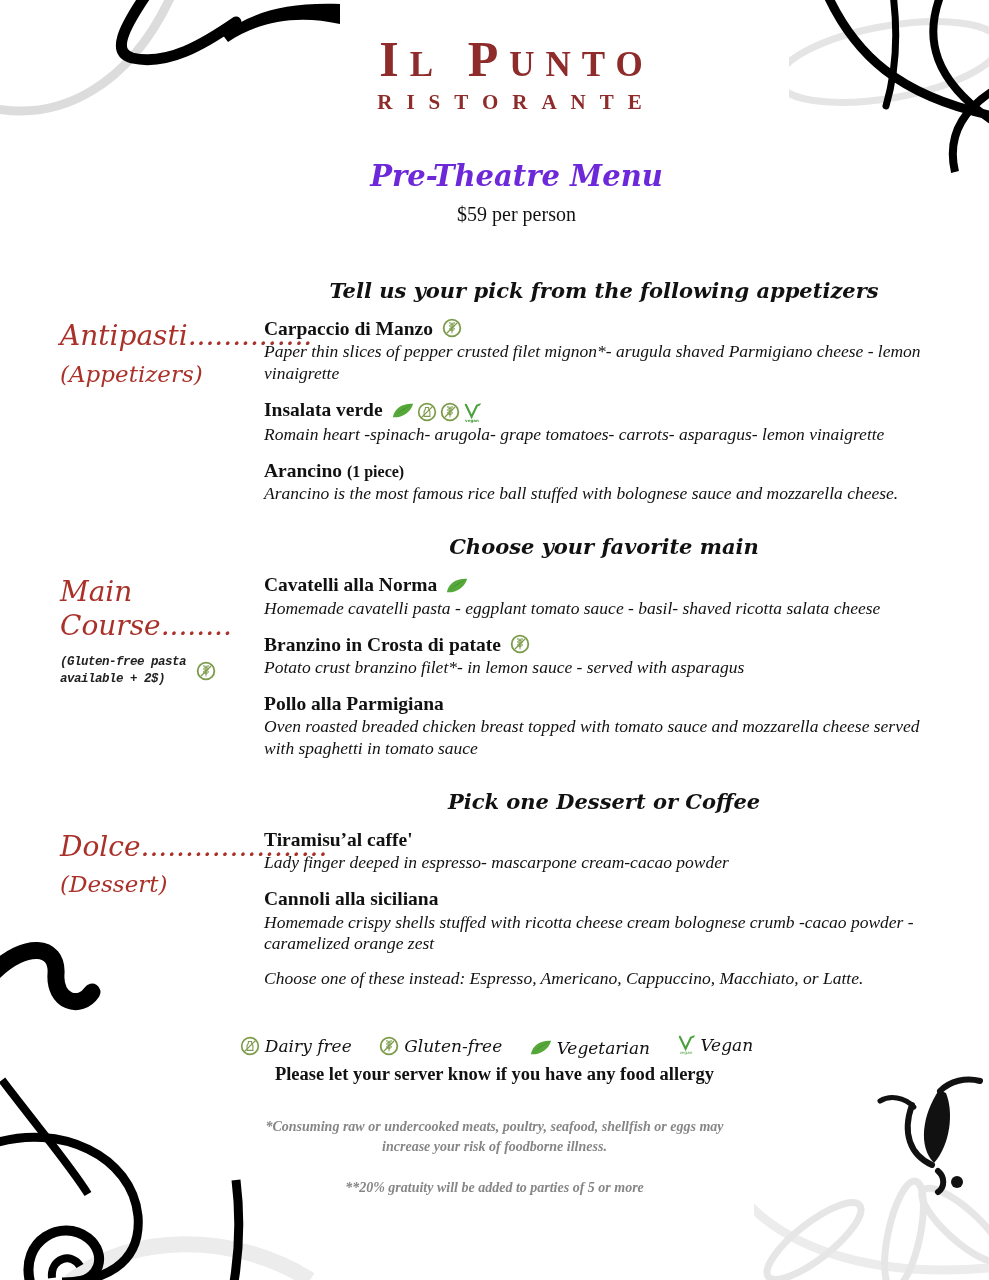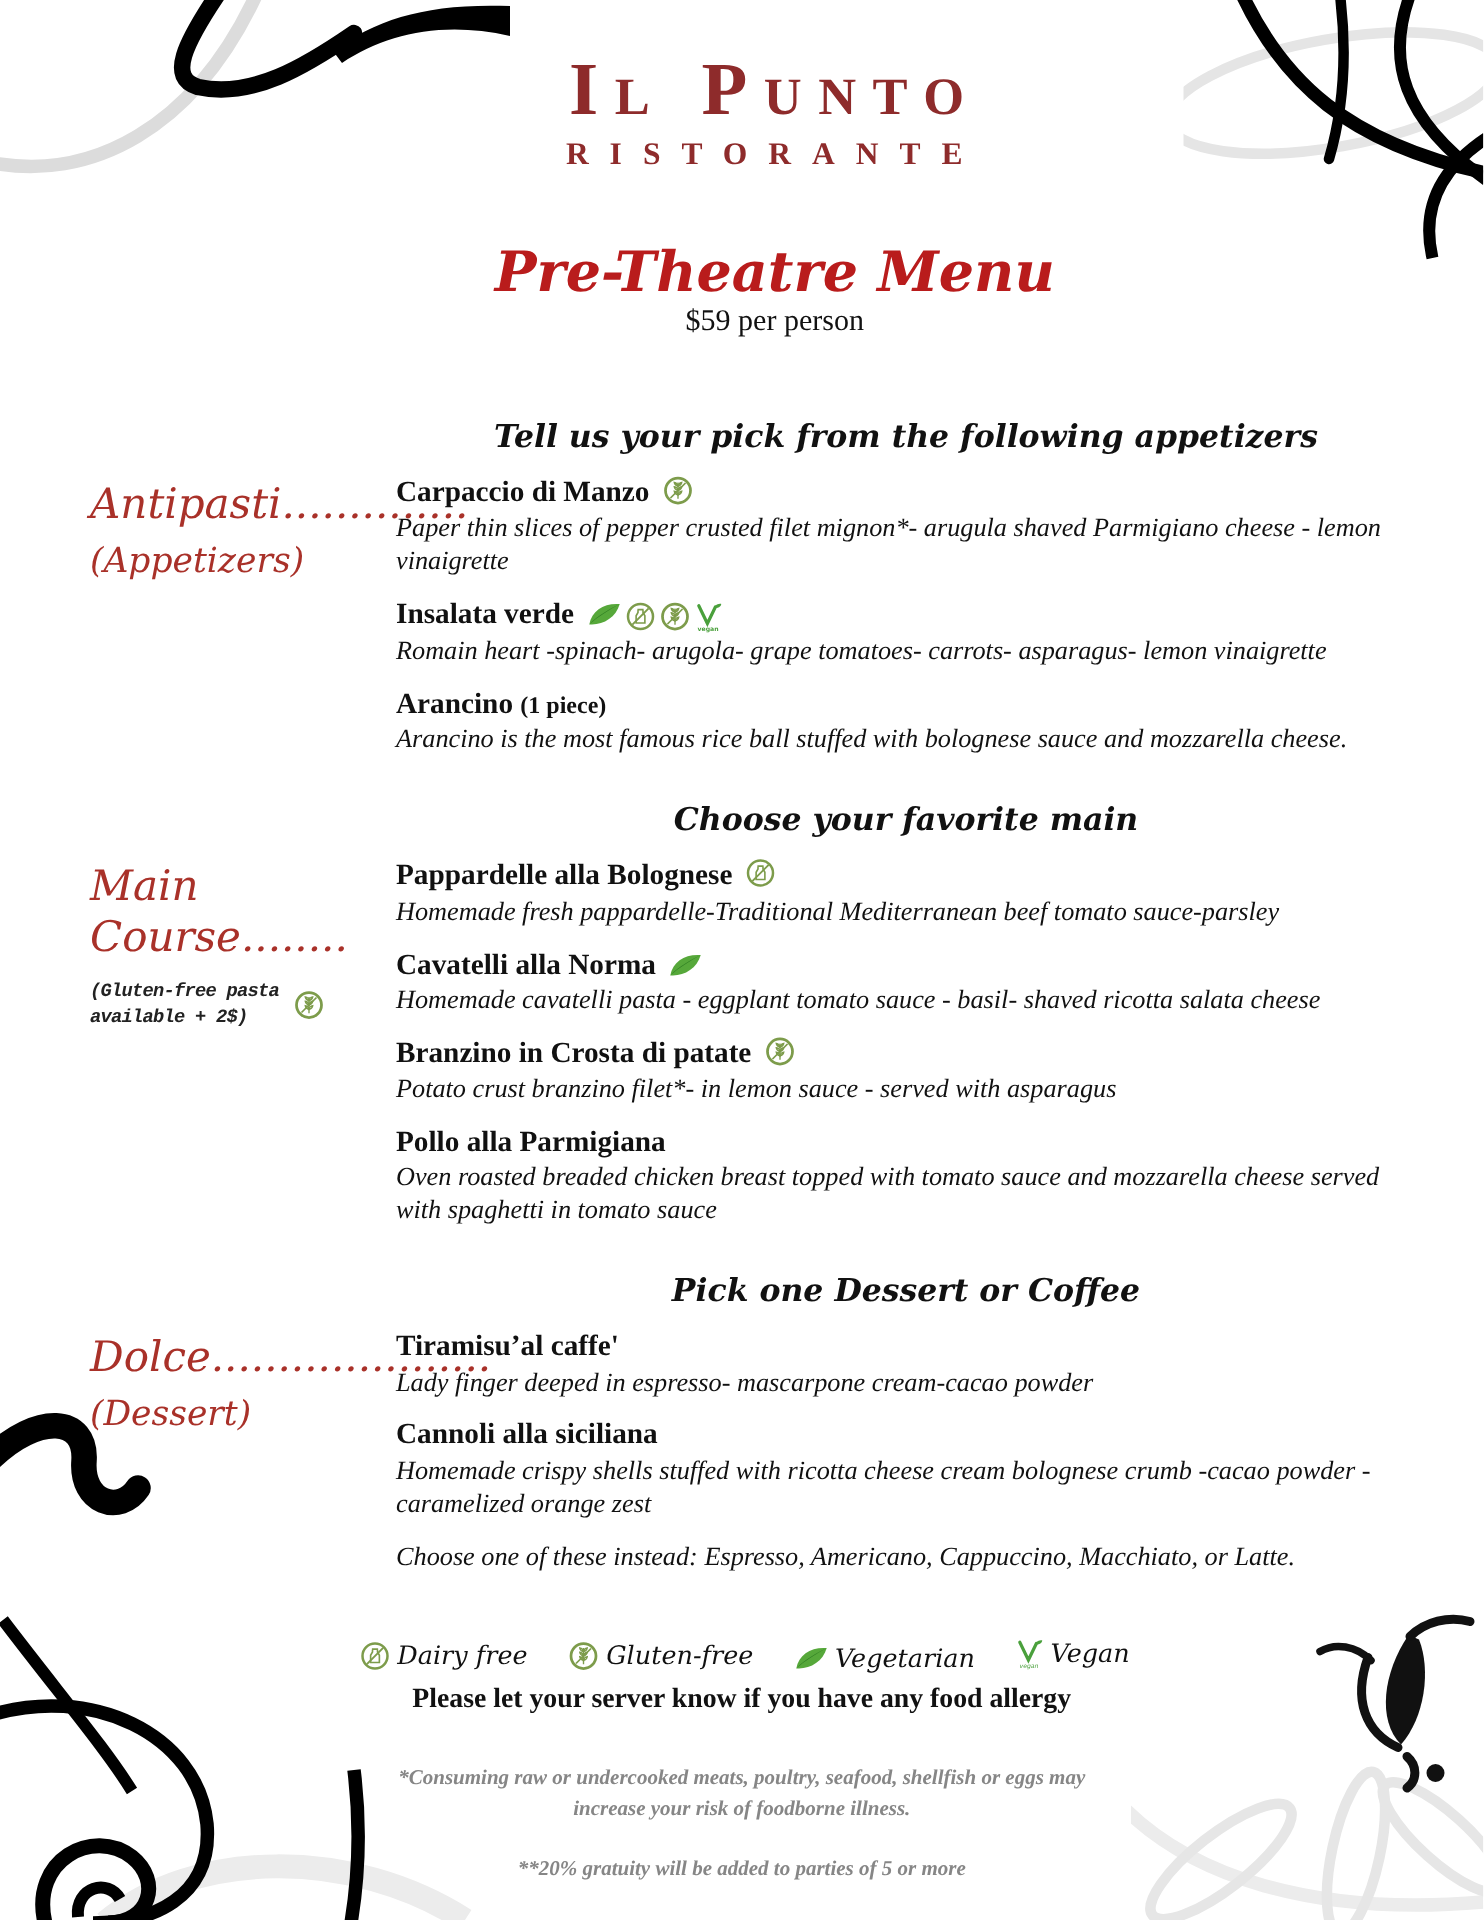--- a/index.html
+++ b/index.html
@@ -10,23 +10,23 @@
   .deco.tl{left:0;top:0;}
   .deco.tr{right:0;top:0;}
   .deco.bl{left:0;bottom:0;}
   .deco.br{right:0;bottom:0;}
 
   
   .header{padding-top:34px;text-align:center;padding-left:44px;}
   .logo-main{font-variant-caps:small-caps;font-weight:700;font-size:50px;line-height:1;
              letter-spacing:11px;color:#8e2b2b;}
   .logo-sub{margin-top:6px;font-weight:600;font-size:21px;letter-spacing:14px;color:#8e2b2b;}
-  .menu-title{margin-top:44px;font-size:37px;font-style:italic;font-weight:700;
-              color:#b91c1c;font-family:"DejaVu Serif",serif;}
-  .menu-price{font-size:20px;color:#111;}
+  .menu-title{margin-top:44px;font-size:29px;font-style:italic;font-weight:700;
+              color:#6d28d9;font-family:"DejaVu Serif",serif;}
+  .menu-price{margin-top:10px;font-size:20px;color:#111;}
 
   
   .intro{margin-left:264px;width:680px;text-align:center;font-style:italic;font-weight:600;
          font-size:21px;font-family:"DejaVu Serif",serif;color:#111;}
 
   
   .section{position:relative;margin-top:14px;}
   .label-col{position:absolute;left:60px;top:2px;width:196px;color:#a93129;
              font-family:"DejaVu Serif",serif;font-style:italic;}
   .section-label{font-size:28px;line-height:1.2;}
@@ -216,35 +216,20 @@
                     <path d="M12 15.5c-1.8-.4-2.8-1.5-3-3 1.8.3 2.8 1.3 3 3z"></path>
                     <path d="M12 15.5c1.8-.4 2.8-1.5 3-3-1.8.3-2.8 1.3-3 3z"></path>
                   </g>
                   <line x1="6" y1="18" x2="18" y2="6" stroke="#7d9c4b" stroke-width="1.4"></line>
                 </svg>
               </span>
             </span>
         </div>
       </div>
       <div class="items-col">
-        <div class="item">
-          <div class="item-title">
-            <span class="item-name">Pappardelle alla Bolognese</span>
-            <span class="item-icons">
-                <span class="icon">
-                  <svg viewBox="0 0 24 24" width="20" height="20">
-                    <circle cx="12" cy="12" r="10" fill="none" stroke="#7d9c4b" stroke-width="2"></circle>
-                    <path d="M9.5 6.5h5 M10 7v1.8l-1.5 2.6v5.8h7v-5.8L14 8.8V7" fill="none" stroke="#7d9c4b" stroke-width="1.3"></path>
-                    <line x1="5.5" y1="18.5" x2="18.5" y2="5.5" stroke="#7d9c4b" stroke-width="1.5"></line>
-                  </svg>
-                </span>
-              </span>
-          </div>
-          <div class="item-desc">Homemade fresh pappardelle-Traditional Mediterranean beef tomato sauce-parsley</div>
-        </div>
         <div class="item">
           <div class="item-title">
             <span class="item-name">Cavatelli alla Norma</span>
             <span class="item-icons">
                 <span class="icon">
                   <svg viewBox="0 0 26 20" width="22" height="17">
                     <path d="M1 18 C3 7 13 1 25 2 C22 13 11 19 1 18 Z" fill="#56a83a"></path>
                     <path d="M1 18 C8 12 16 7 25 2 C17 6 8 11 1 18 Z" fill="#2e7d22"></path>
                   </svg>
                 </span>

